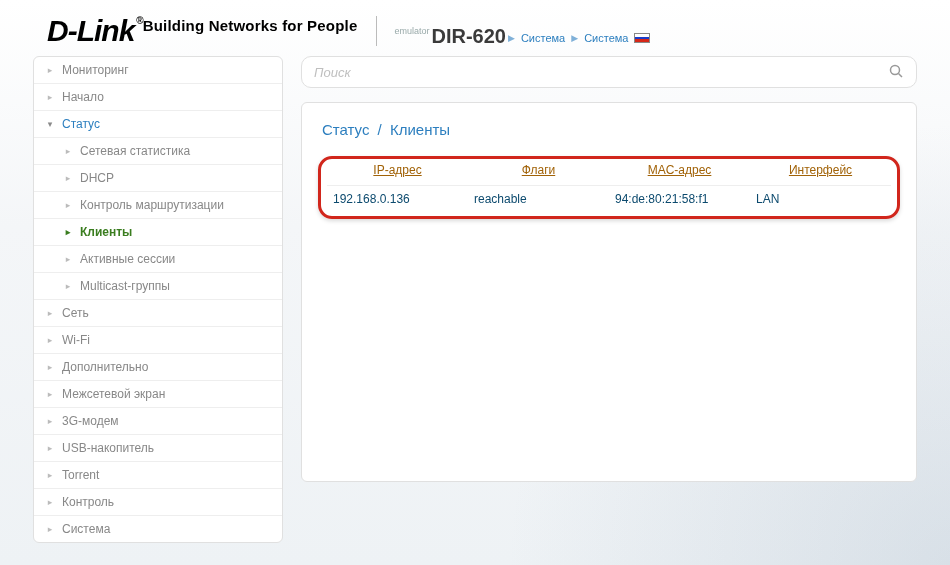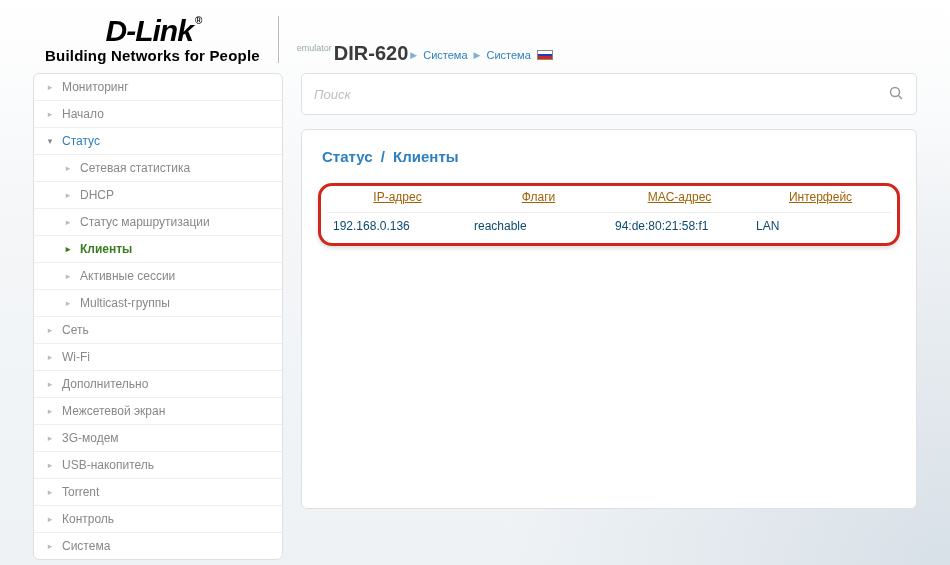--- a/index.html
+++ b/index.html
@@ -18,21 +18,21 @@
     z-index: 0;
   }
   .header {
     position: relative;
     display: flex;
     align-items: flex-end;
     gap: 14px;
     padding: 6px 20px 10px 20px;
     z-index: 1;
   }
-  .logo-block { display: flex; flex-direction: column; line-height: 1; text-align: center; }
+  .logo-block { display: flex; flex-direction: row; line-height: 1; text-align: center; }
   .logo-main {
     font-weight: 900;
     font-size: 30px;
     color: #000;
     letter-spacing: -1px;
     font-style: italic;
     position: relative;
     padding-left: 2px;
   }
   .logo-main .reg { font-size: 10px; vertical-align: top; font-style: normal; padding-left: 2px; }
@@ -90,22 +90,22 @@
 
   .main {
     flex: 1;
     display: flex;
     flex-direction: column;
     gap: 14px;
   }
   .search-bar {
     background: #fff;
     border: 1px solid #e0e0e0;
-    border-radius: 5px;
-    height: 42px;
+    border-radius: 10px;
+    height: 32px;
     display: flex;
     align-items: center;
     padding: 0 12px;
     gap: 10px;
   }
   .search-bar input {
     flex: 1;
     border: none;
     outline: none;
     font-size: 13px;
@@ -118,21 +118,21 @@
 
   .panel {
     background: #fff;
     border: 1px solid #e0e0e0;
     border-radius: 6px;
     padding: 18px 16px 22px 16px;
     min-height: 380px;
   }
   .breadcrumb {
     font-size: 15px;
-    font-weight: 700;
+    font-weight: 400;
     color: #2d7fbf;
     margin-bottom: 18px;
     padding-left: 4px;
   }
   .breadcrumb .crumb { cursor: pointer; }
   .breadcrumb .sep { padding: 0 4px; color: #2d7fbf; }
 
   .table-wrap {
     border: 3px solid #d1261c;
     border-radius: 14px;
@@ -199,21 +199,21 @@
     <div class="menu-item sub">
       <span class="chev">▸</span>
       <span class="label">Сетевая статистика</span>
     </div>
     <div class="menu-item sub">
       <span class="chev">▸</span>
       <span class="label">DHCP</span>
     </div>
     <div class="menu-item sub">
       <span class="chev">▸</span>
-      <span class="label">Статус маршрутизации</span>
+      <span class="label">Контроль маршрутизации</span>
     </div>
     <div class="menu-item sub selected">
       <span class="chev">▸</span>
       <span class="label">Клиенты</span>
     </div>
     <div class="menu-item sub">
       <span class="chev">▸</span>
       <span class="label">Активные сессии</span>
     </div>
     <div class="menu-item sub">

